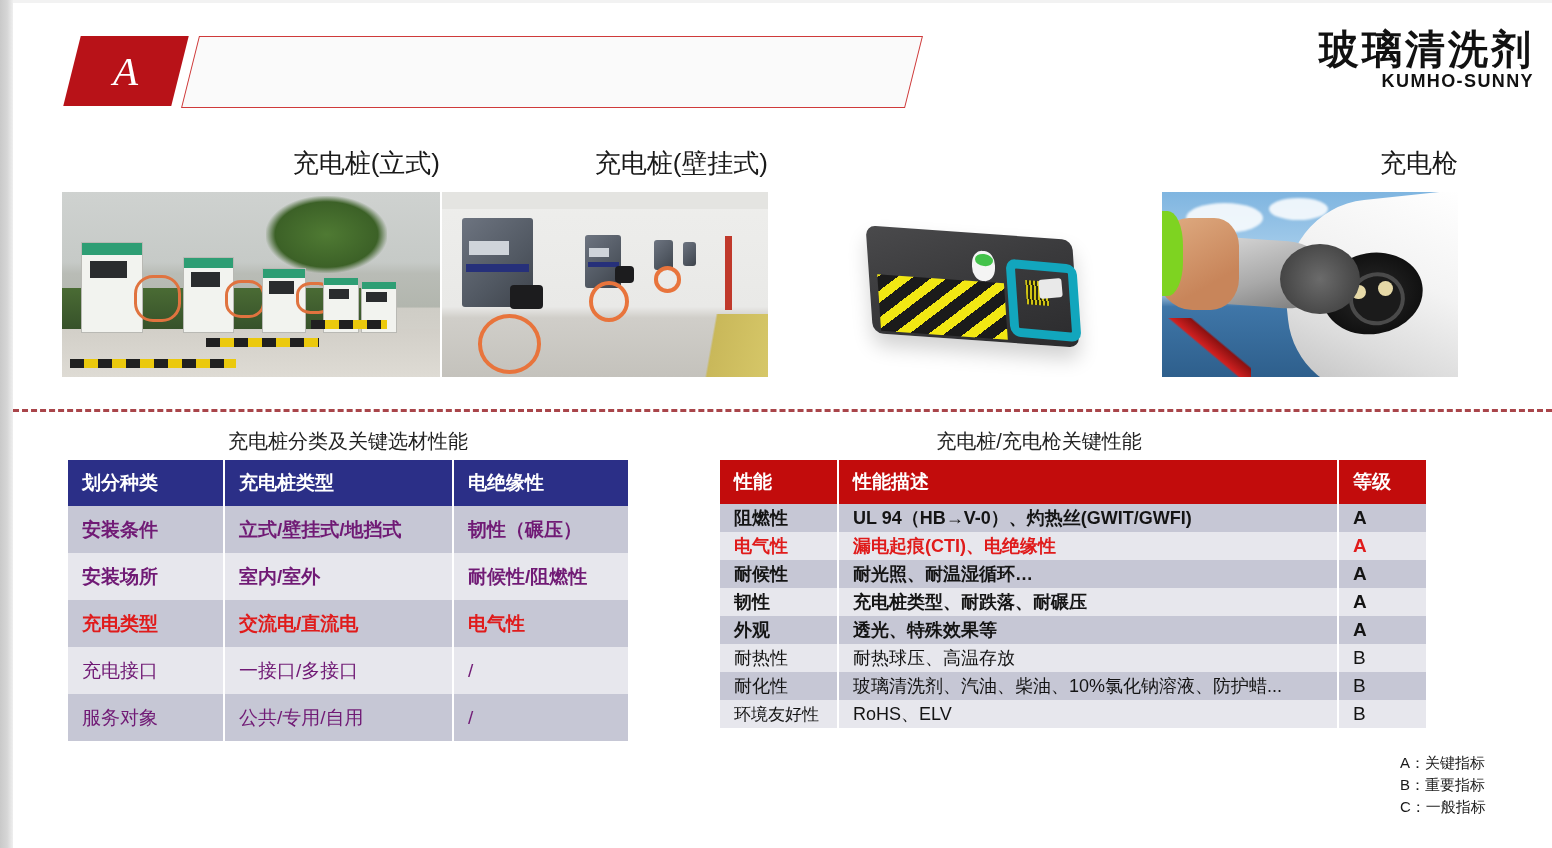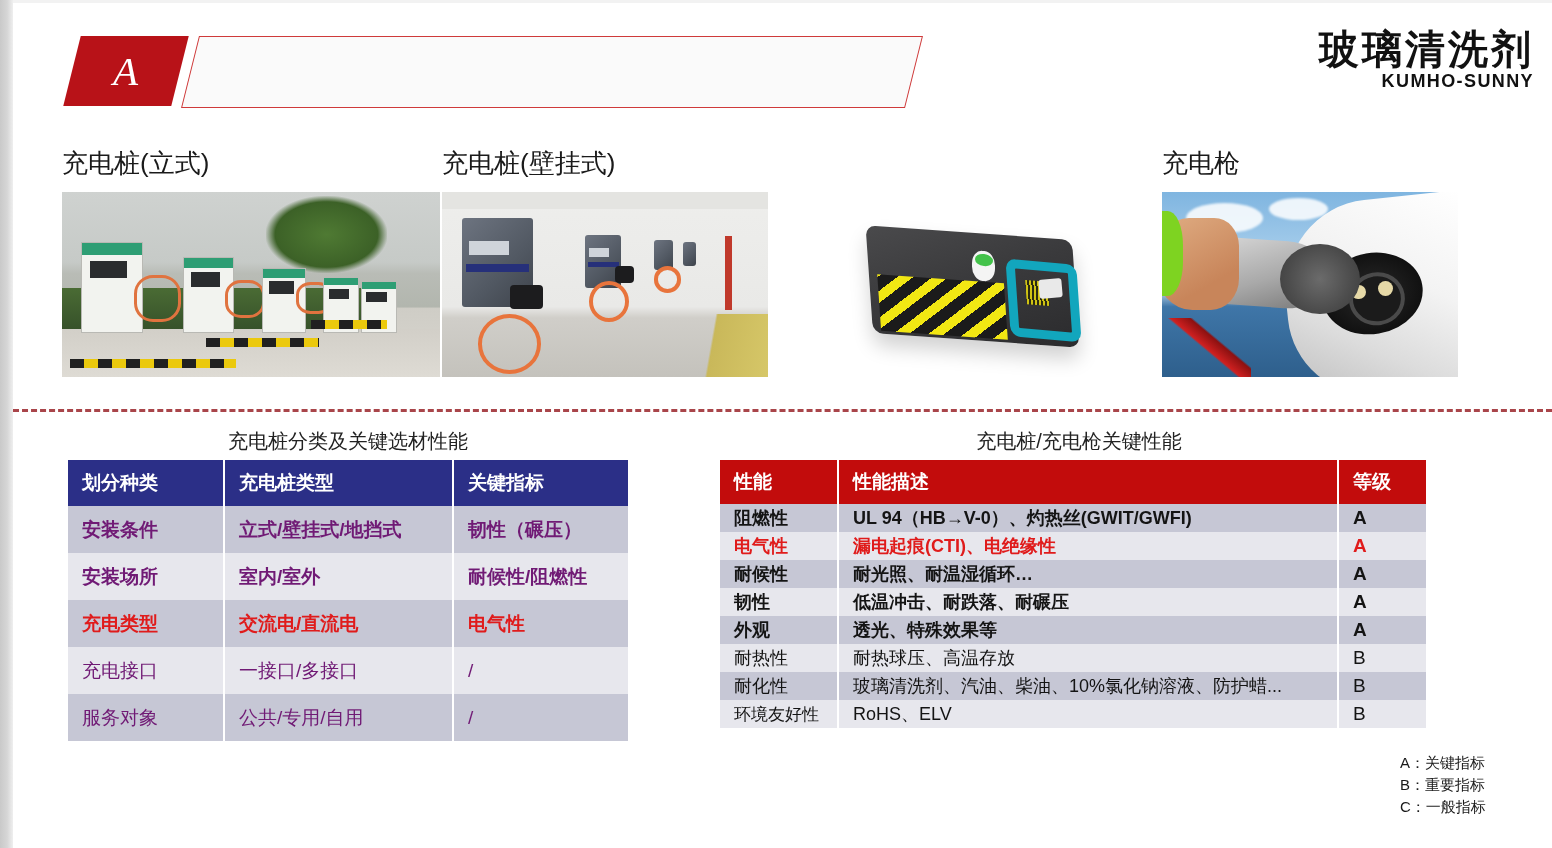--- a/index.html
+++ b/index.html
@@ -42,21 +42,21 @@
     white-space:nowrap;
   }
 
   
   .logo{position:absolute;right:18px;top:28px;text-align:right;}
   .logo-cn{font-size:40px;font-weight:bold;color:#111;letter-spacing:3px;line-height:1.05;}
   .logo-en{font-size:18px;font-weight:bold;color:#111;letter-spacing:1.4px;margin-top:1px;}
 
   
   .photo-caption{
-    position:absolute;font-size:26px;color:#1a1a1a;text-align:left;
+    position:absolute;font-size:26px;color:#1a1a1a;text-align:right;
     white-space:nowrap;
   }
   .photo{position:absolute;overflow:hidden;background:#ddd;}
   .photo>.inner{position:absolute;inset:0;}
 
   
   .p1{background:linear-gradient(180deg,#cfd2d0 0%,#c6cac7 38%,#b9bcb6 44%,#b2b6ae 62%,#cfcdc6 63%,#d9d7d0 100%);}
   .p1 .tree{position:absolute;right:14%;top:2%;width:32%;height:42%;
     background:radial-gradient(ellipse at 50% 50%,#4f7a33 0%,#3c6127 60%,rgba(60,97,39,0) 72%);}
   .p1 .hedge{position:absolute;left:0;top:52%;width:86%;height:22%;
@@ -273,21 +273,21 @@
   <table class="tbl" id="tblLeft">
     <colgroup>
         <col style="width:156px">
         <col style="width:229px">
         <col style="width:175px">
       </colgroup>
     <thead>
       <tr>
         <th>划分种类</th>
         <th>充电桩类型</th>
-        <th>关键指标</th>
+        <th>电绝缘性</th>
       </tr>
     </thead>
     <tbody>
       <tr class="odd">
         <td class="b">安装条件</td>
         <td class="b">立式/壁挂式/地挡式</td>
         <td class="b">韧性（碾压）</td>
       </tr>
       <tr class="even">
         <td class="b">安装场所</td>
@@ -305,21 +305,21 @@
         <td>/</td>
       </tr>
       <tr class="odd">
         <td>服务对象</td>
         <td>公共/专用/自用</td>
         <td>/</td>
       </tr>
     </tbody>
   </table>
 
-  <div class="tbl-title" style="left:726px;top:428px;width:706px;">充电桩/充电枪关键性能</div>
+  <div class="tbl-title" style="left:686px;top:428px;width:706px;">充电桩/充电枪关键性能</div>
   <table class="tbl" id="tblRight">
     <colgroup>
         <col style="width:118px">
         <col style="width:500px">
         <col style="width:88px">
       </colgroup>
     <thead>
       <tr>
         <th>性能</th>
         <th>性能描述</th>
@@ -337,21 +337,21 @@
         <td class="r">漏电起痕(CTI)、电绝缘性</td>
         <td class="r grade">A</td>
       </tr>
       <tr class="odd">
         <td class="b">耐候性</td>
         <td class="b">耐光照、耐温湿循环…</td>
         <td class="b grade">A</td>
       </tr>
       <tr class="even">
         <td class="b">韧性</td>
-        <td class="b">低温冲击、耐跌落、耐碾压</td>
+        <td class="b">充电桩类型、耐跌落、耐碾压</td>
         <td class="b grade">A</td>
       </tr>
       <tr class="odd">
         <td class="b">外观</td>
         <td class="b">透光、特殊效果等</td>
         <td class="b grade">A</td>
       </tr>
       <tr class="even">
         <td>耐热性</td>
         <td>耐热球压、高温存放</td>

